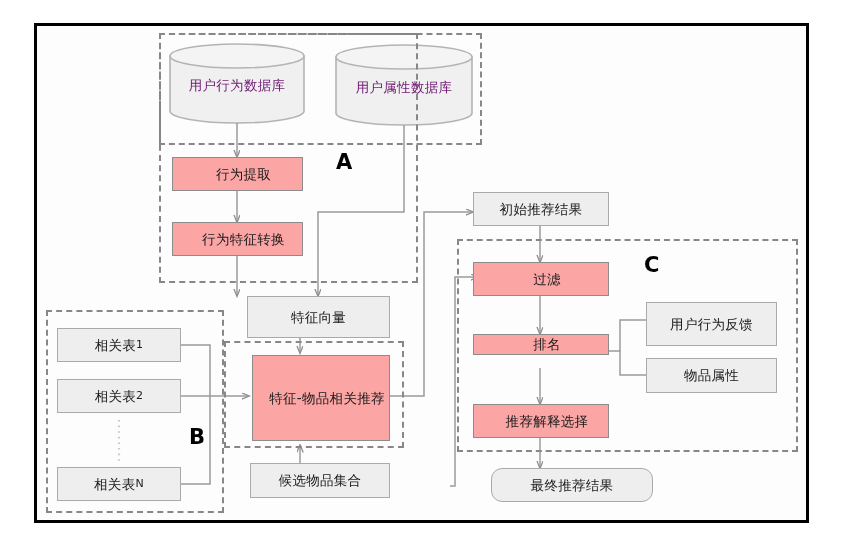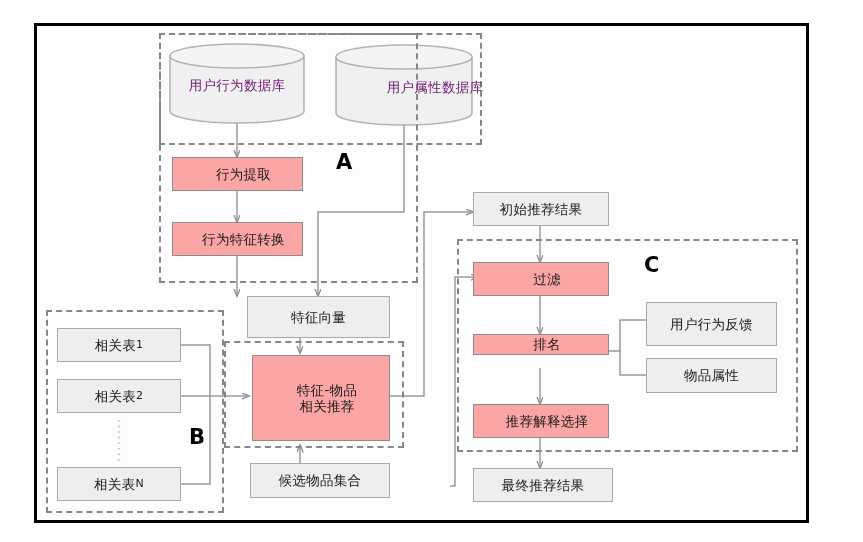--- a/index.html
+++ b/index.html
@@ -142,21 +142,21 @@
   <div class="dashbox" style="left:159px; top:33px; width:259px; height:250px;"></div>
   <div class="dashbox" style="left:46px; top:310px; width:178px; height:203px;"></div>
   <div class="dashbox" style="left:224px; top:341px; width:180px; height:107px;"></div>
   <div class="dashbox" style="left:457px; top:239px; width:341px; height:213px;"></div>
 
   <div class="group-label" style="left:336px; top:150px;">A</div>
   <div class="group-label" style="left:189px; top:425px;">B</div>
   <div class="group-label" style="left:644px; top:253px;">C</div>
 
   <div class="cyl-label" style="left:170px; top:68px; width:134px; height:36px;">用户行为数据库</div>
-  <div class="cyl-label" style="left:336px; top:70px; width:136px; height:36px;margin-left:31px;">用户属性数据库</div>
+  <div class="cyl-label" style="left:336px; top:70px; width:136px; height:36px;">用户属性数据库</div>
 
   <div class="node box-dark" style="left:172px; top:157px; width:131px; height:34px;">行为提取</div>
   <div class="node box-dark" style="left:172px; top:222px; width:131px; height:34px;">行为特征转换</div>
 
   <div class="node box-light" style="left:247px; top:296px; width:143px; height:42px;">特征向量</div>
 
   <div class="node box-light" style="left:57px; top:328px; width:124px; height:34px;">
     <span>相关表</span>
       <span class="subnum">1</span>
   </div>
@@ -166,29 +166,29 @@
   </div>
   <div class="node box-light" style="left:57px; top:467px; width:124px; height:34px;">
     <span>相关表</span>
       <span class="subnum">N</span>
   </div>
 
   <svg style="position:absolute; left:113px; top:420px; width:12px; height:42px;" viewBox="0 0 12 42" xmlns="http://www.w3.org/2000/svg">
     <line x1="6" y1="0" x2="6" y2="42" stroke="#c9c9c9" stroke-width="2.2" stroke-dasharray="1.6 4"></line>
   </svg>
 
-  <div class="node box-dark" style="left:252px; top:355px; width:138px; height:86px; flex-direction:column;">
+  <div class="node box-dark" style="left:252px; top:355px; width:138px; height:86px; flex-direction:row;">
     <span>特征-物品</span>
     <span>相关推荐</span>
   </div>
 
   <div class="node box-light" style="left:250px; top:463px; width:140px; height:35px;">候选物品集合</div>
 
   <div class="node box-dark" style="left:473px; top:262px; width:136px; height:34px;">过滤</div>
   <div class="node box-light" style="left:473px; top:192px; width:136px; height:34px;">初始推荐结果</div>
   <div class="node box-dark" style="left:473px; top:334px; width:136px; height:21px;">排名</div>
   <div class="node box-dark" style="left:473px; top:404px; width:136px; height:34px;">推荐解释选择</div>
-  <div class="node box-light" style="left:473px; top:468px; width:140px; height:34px;">最终推荐结果</div>
+  <div class="node box-light" style="left:491px; top:468px; width:162px; height:34px;border-radius:11px;">最终推荐结果</div>
 
   <div class="node box-light" style="left:646px; top:302px; width:131px; height:44px;">用户行为反馈</div>
   <div class="node box-light" style="left:646px; top:358px; width:131px; height:35px;">物品属性</div>
 
 </div>
 
 </body></html>

